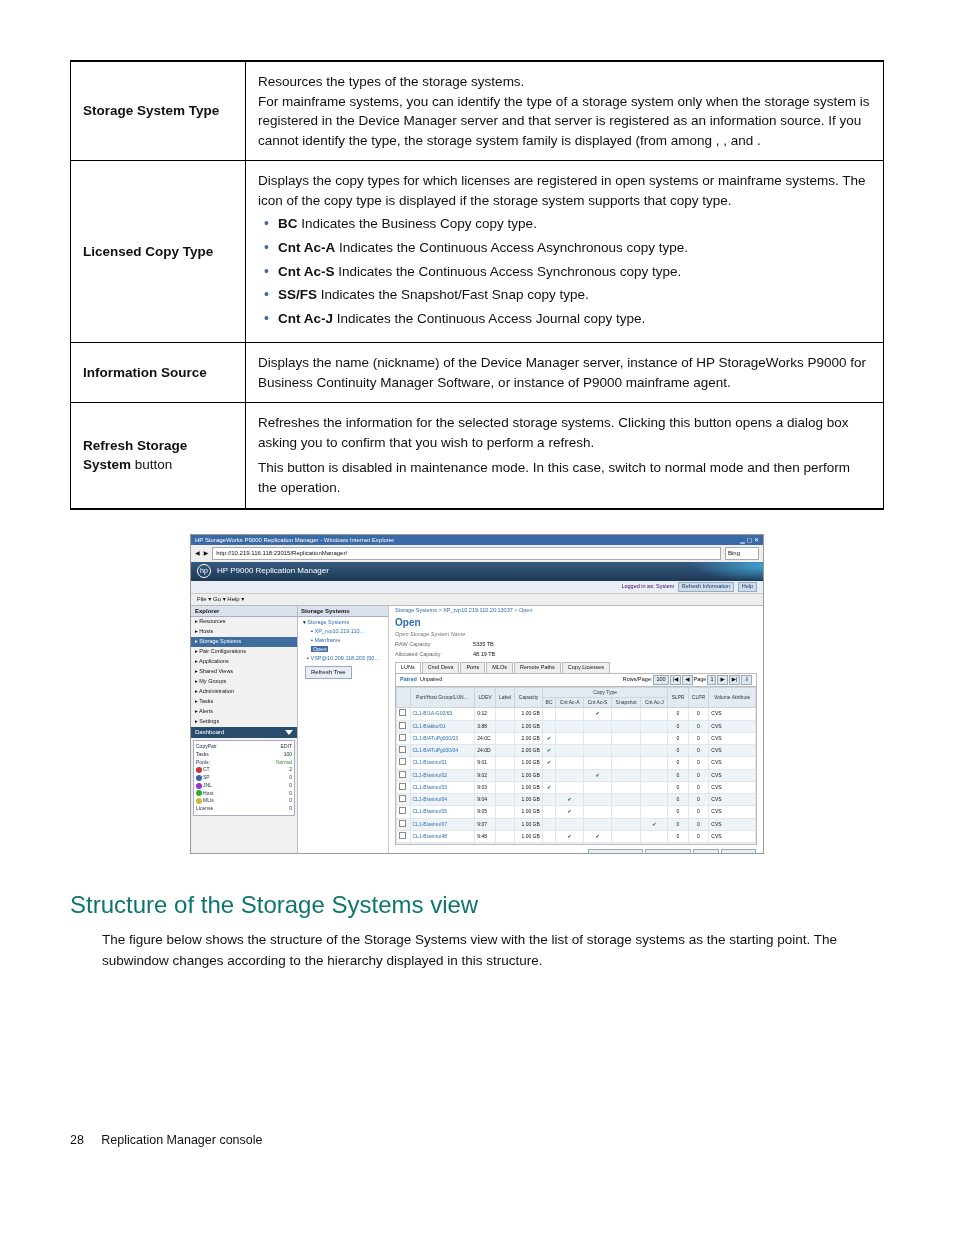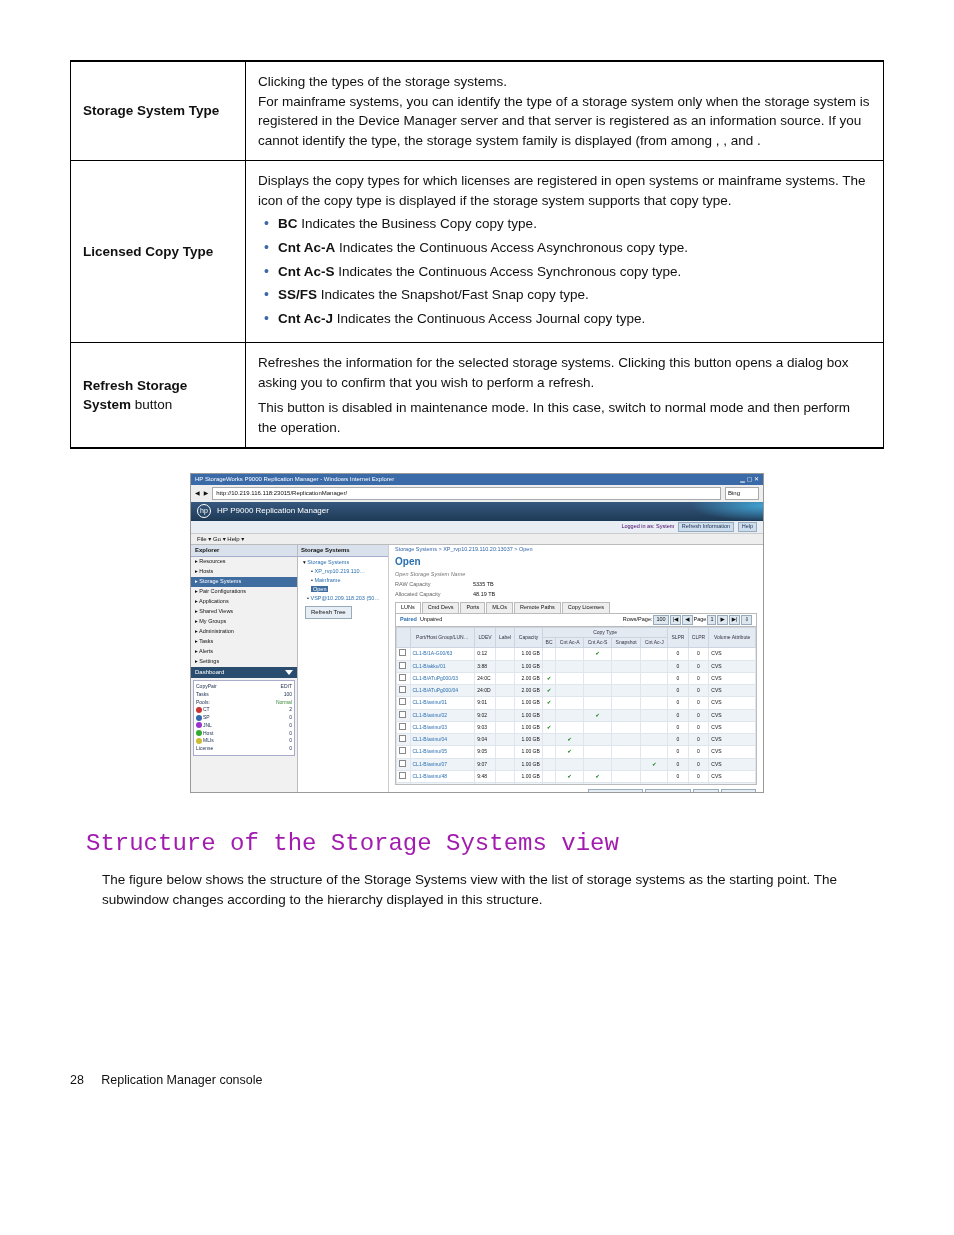--- a/index.html
+++ b/index.html
@@ -170,66 +170,70 @@
   .gridwrap{flex:1;margin:0 6px 2px 6px;border:1px solid #bbb;border-top:none;overflow:auto;}
   table.grid{width:100%;border-collapse:collapse;font-size:5px;}
   table.grid th{background:#e4eaf1;border:1px solid #cbd4df;padding:1px 2px;font-weight:normal;color:#334;position:sticky;top:0;}
   table.grid td{border:1px solid #e0e6ee;padding:1px 2px;white-space:nowrap;}
   table.grid tr:nth-child(odd) td{background:#fff;}
   table.grid tr:nth-child(even) td{background:#eef3f8;}
   .chk{display:inline-block;width:5px;height:5px;border:1px solid #888;background:#fff;}
   .tick{color:#2a8a2a;font-weight:bold;}
   .lnk{color:#2a6fb0;}
   h2.section{
-    font-family: Liberation Mono, monospace;
-    color:#a21caf;
+    font-family: Liberation Sans, sans-serif;
+    color:#0f766e;
     font-weight:normal;
     font-size:24px;
-    margin:34px 0 8px 16px;
+    margin:34px 0 8px 0;
   }
   .bodypara{margin:4px 0 4px 32px;line-height:1.5;}
   .footer{
     margin-top:160px;font-size:12.5px;
   }
   .refresh-btn{
     display:inline-block;
     margin:2px 0 0 4px;
     border:1px solid #9ab;background:#e7eef6;padding:1px 5px;
     font-size:6px;
   }
 </style>
 </head>
 <body>
 
 <table class="spec">
   <tbody>
       <tr>
     <td class="label">Storage System Type</td>
     <td>
-      <div>Clicking the types of the storage systems.</div>
+      <div>Resources the types of the storage systems.</div>
       <div>
         <span>For mainframe systems, you can identify the type of a storage system only when the storage system is registered in the Device Manager server and that server is registered as an information source. If you cannot identify the type, the storage system family is displayed (from among </span>
         <span>, </span>
         <span>, and </span>
         <span>.</span>
       </div>
     </td>
   </tr>
   <tr>
     <td class="label">Licensed Copy Type</td>
     <td>
       <div>Displays the copy types for which licenses are registered in open systems or mainframe systems. The icon of the copy type is displayed if the storage system supports that copy type.</div>
       <ul class="copy-types">
         <li><span class="b">BC</span><span>  Indicates the Business Copy copy type.</span></li>
         <li><span class="b">Cnt Ac-A</span><span>  Indicates the Continuous Access Asynchronous copy type.</span></li>
         <li><span class="b">Cnt Ac-S</span><span>  Indicates the Continuous Access Synchronous copy type.</span></li>
         <li><span class="b">SS/FS</span><span>  Indicates the Snapshot/Fast Snap copy type.</span></li>
         <li><span class="b">Cnt Ac-J</span><span>  Indicates the Continuous Access Journal copy type.</span></li>
       </ul>
     </td>
+  </tr>
+  <tr>
+    <td class="label">Information Source</td>
+    <td>Displays the name (nickname) of the Device Manager server, instance of HP StorageWorks P9000 for Business Continuity Manager Software, or instance of P9000 mainframe agent.</td>
   </tr>
   <tr>
     <td class="label">
       <span>Refresh Storage System</span><span class="nob"> button</span>
     </td>
     <td>
       <div>Refreshes the information for the selected storage systems. Clicking this button opens a dialog box asking you to confirm that you wish to perform a refresh.</div>
       <div style="margin-top:6px">This button is disabled in maintenance mode. In this case, switch to normal mode and then perform the operation.</div>
     </td>
   </tr>

